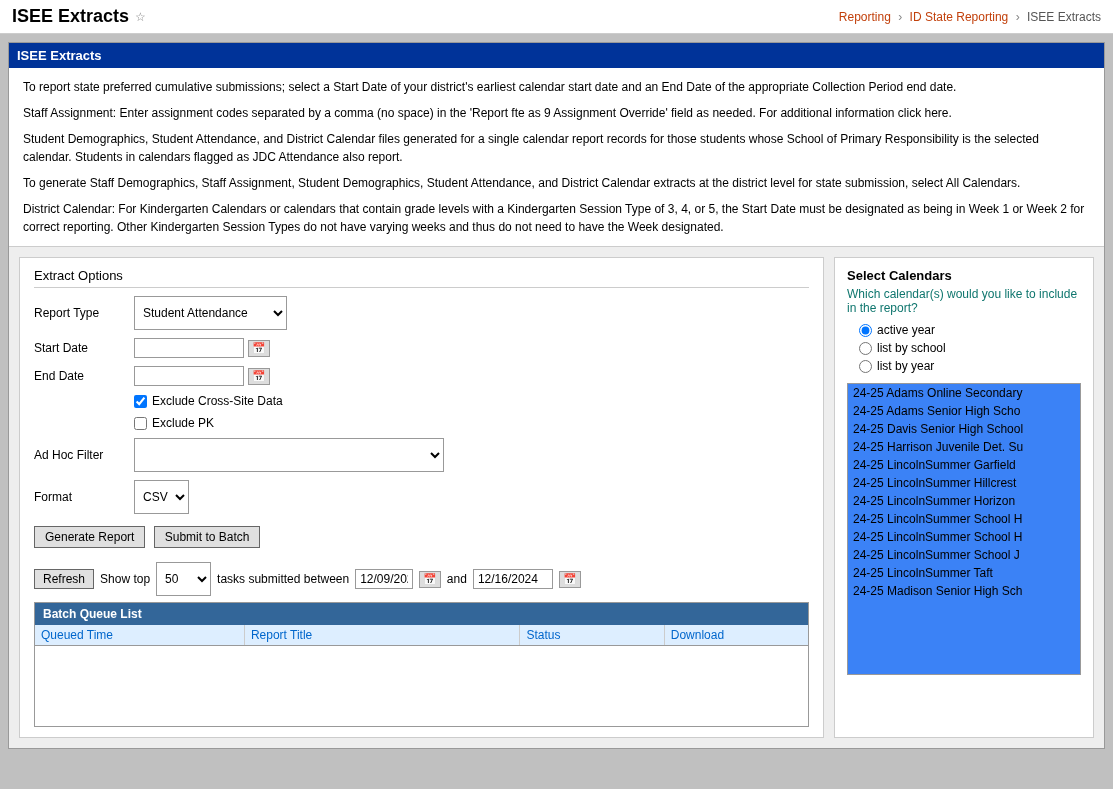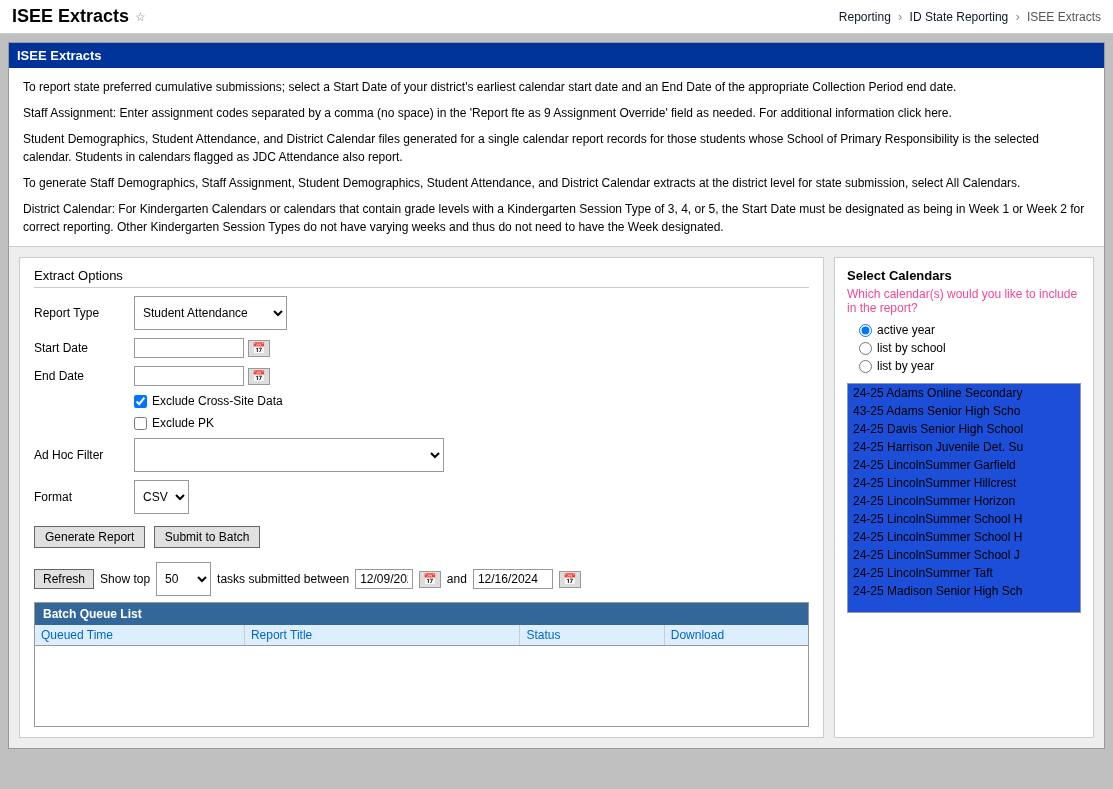--- a/index.html
+++ b/index.html
@@ -13,21 +13,21 @@
       justify-content: space-between;
       align-items: center;
     }
     .top-bar-title {
       font-size: 18px;
       font-weight: bold;
       color: #000;
     }
     .star-icon { color: #888; margin-left: 6px; cursor: pointer; }
     .breadcrumb { font-size: 12px; color: #555; }
-    .breadcrumb a { color: #0f172a; text-decoration: none; }
+    .breadcrumb a { color: #c2410c; text-decoration: none; }
     .breadcrumb-sep { margin: 0 4px; color: #888; }
 
     .main-wrapper {
       padding: 8px;
     }
 
     .page-section {
       background: #fff;
       border: 1px solid #999;
       margin-bottom: 10px;
@@ -210,43 +210,43 @@
 
     .calendar-panel-title {
       font-size: 13px;
       font-weight: bold;
       margin-bottom: 4px;
     }
 
     .calendar-question {
       font-size: 12px;
       margin-bottom: 8px;
-      color: #ec4899;
+      color: #0f766e;
     }
 
     .radio-group {
       margin-bottom: 10px;
     }
 
     .radio-row {
       display: flex;
       align-items: center;
       margin-bottom: 4px;
       font-size: 12px;
       margin-left: 12px;
     }
 
     .radio-row input[type="radio"] { margin-right: 5px; }
 
     .calendar-list-box {
       border: 1px solid #999;
-      height: 230px;
+      height: 292px;
       overflow-y: scroll;
       font-size: 12px;
-      background: #1d4ed8;
+      background: #3b82f6;
     }
 
     .calendar-list-item {
       padding: 2px 5px;
       color: #000;
       white-space: nowrap;
     }
   </style>
 </head>
 <body>
@@ -392,21 +392,21 @@
             <span>list by school</span>
           </div>
           <div class="radio-row">
             <input type="radio" name="cal_select" style="">
             <span>list by year</span>
           </div>
         </div>
 
         <div class="calendar-list-box" id="calendar-list-box">
         <div class="calendar-list-item">24-25 Adams Online Secondary</div>
-            <div class="calendar-list-item">43-25 Adams Senior High Scho</div>
+            <div class="calendar-list-item">24-25 Adams Senior High Scho</div>
             <div class="calendar-list-item">24-25 Davis Senior High School</div>
             <div class="calendar-list-item">24-25 Harrison Juvenile Det. Su</div>
             <div class="calendar-list-item">24-25 LincolnSummer Garfield</div>
             <div class="calendar-list-item">24-25 LincolnSummer Hillcrest</div>
             <div class="calendar-list-item">24-25 LincolnSummer Horizon</div>
             <div class="calendar-list-item">24-25 LincolnSummer School H</div>
             <div class="calendar-list-item">24-25 LincolnSummer School H</div>
             <div class="calendar-list-item">24-25 LincolnSummer School J</div>
             <div class="calendar-list-item">24-25 LincolnSummer Taft</div>
             <div class="calendar-list-item">24-25 Madison Senior High Sch</div>

